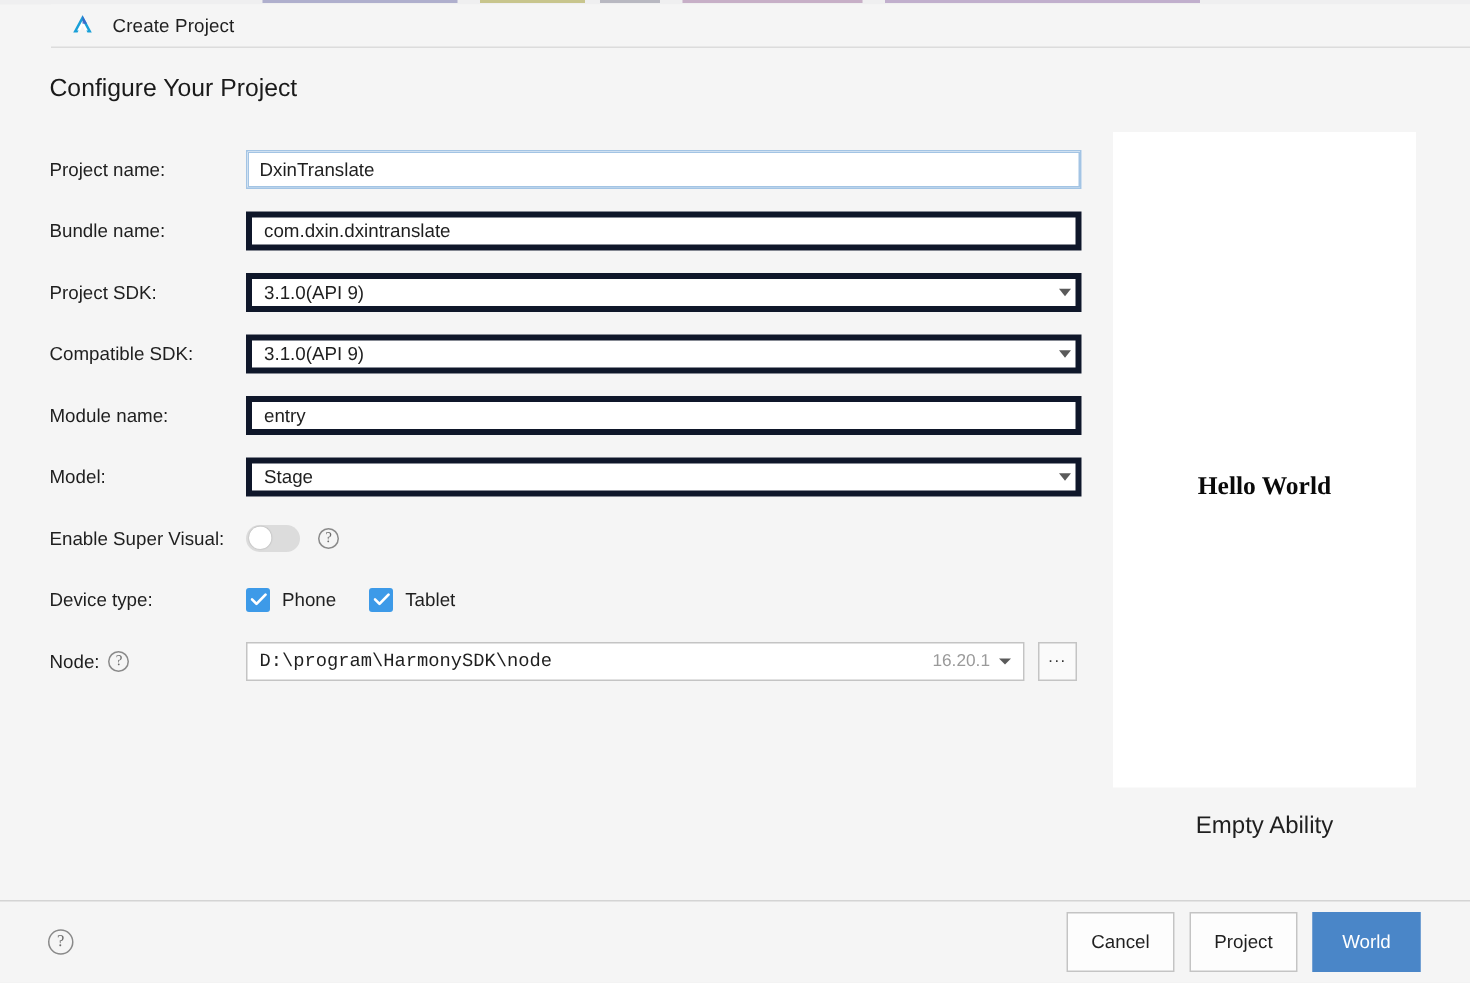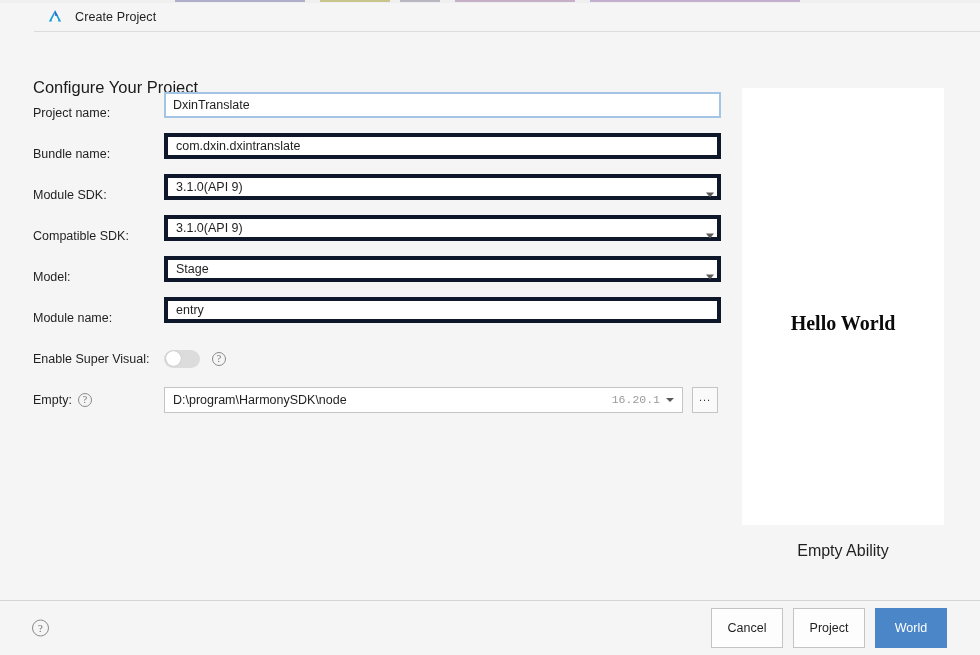--- a/index.html
+++ b/index.html
@@ -56,32 +56,33 @@
 
   
   .dialog-body {
     position: absolute; top: 32px; left: 0;
     width: 980px; height: 568px;
     background: #f5f5f5;
   }
 
   .page-title {
     position: absolute; left: 33px; top: 18px;
-    font-size: 16.5px; color: #1a1a1a; margin-top: 28px;
+    font-size: 16.5px; color: #1a1a1a;
   }
 
   
   .form {
     position: absolute; left: 33px; top: 60px;
     width: 690px;
   }
   .row {
     position: relative;
     height: 41px;
     display: flex;
+    align-items: center;
   }
   .row .lbl {
     width: 131px;
     flex: 0 0 131px;
     font-size: 12.5px;
     color: #1f1f1f;
     display: flex;
     align-items: center;
     gap: 6px;
   }
@@ -164,22 +165,22 @@
 
   
   .node-field {
     width: 519px; height: 26px;
     background: #ffffff;
     border: 1px solid #c4c4c4;
     display: flex; align-items: center;
     padding: 0 8px;
     position: relative;
   }
-  .node-path { font-size: 12.5px; color: #1f1f1f; flex: 1 1 auto; }
-  .node-ver { font-size: 11.5px; color: #9a9a9a; margin-right: 14px; font-family: Liberation Mono, monospace; }
+  .node-path { font-size: 12.5px; color: #1f1f1f; flex: 1 1 auto; font-family: Liberation Mono, monospace; }
+  .node-ver { font-size: 11.5px; color: #9a9a9a; margin-right: 14px; }
   .node-caret {
     position: absolute; right: 8px; top: 50%;
     transform: translateY(-50%);
     width: 0; height: 0;
     border-left: 4px solid transparent;
     border-right: 4px solid transparent;
     border-top: 4.5px solid #5a5a5a;
     cursor: pointer;
   }
   .dots-btn {
@@ -200,21 +201,21 @@
     width: 202px;
   }
   .phone {
     width: 202px; height: 437px;
     background: #ffffff;
     display: flex; align-items: center; justify-content: center;
   }
   .phone-text {
     font-family: "Liberation Serif", serif;
     font-weight: bold;
-    font-size: 20px;
+    font-size: 17px;
     color: #0a0a0a;
     margin-top: 34px;
   }
   .preview-caption {
     margin-top: 17px;
     text-align: center;
     font-size: 16px;
     color: #1f1f1f;
   }
 
@@ -306,64 +307,87 @@
 
       <div class="row">
         <div class="lbl">Bundle name:</div>
         <div class="field-wrap">
           <div class="tf" title="Bundle name">com.dxin.dxintranslate</div>
         </div>
       </div>
 
 
       <div class="row">
-        <div class="lbl">Module SDK:</div>
+        <div class="lbl">Project SDK:</div>
         <div class="field-wrap">
           <div class="tf">3.1.0(API 9)</div>
           <div class="caret"></div>
         </div>
       </div>
 
       <div class="row">
         <div class="lbl">Compatible SDK:</div>
         <div class="field-wrap">
           <div class="tf">3.1.0(API 9)</div>
           <div class="caret"></div>
         </div>
       </div>
 
       <div class="row">
+        <div class="lbl">Module name:</div>
+        <div class="field-wrap">
+          <div class="tf" title="Module name">entry</div>
+        </div>
+      </div>
+
+      <div class="row">
         <div class="lbl">Model:</div>
         <div class="field-wrap">
           <div class="tf">Stage</div>
           <div class="caret"></div>
-        </div>
-      </div>
-
-      <div class="row">
-        <div class="lbl">Module name:</div>
-        <div class="field-wrap">
-          <div class="tf" title="Module name">entry</div>
         </div>
       </div>
 
       <div class="row">
         <div class="lbl">Enable Super Visual:</div>
         <div class="field-wrap" style="display:flex;align-items:center;gap:12px;">
           <div class="toggle">
             <div class="knob"></div>
           </div>
           <span class="help-icon">?</span>
         </div>
       </div>
 
+      <div class="row">
+        <div class="lbl">Device type:</div>
+        <div class="field-wrap">
+          <div class="cb-group">
+            <div class="cb-item">
+              <span class="cb">
+                <svg width="11" height="9" viewBox="0 0 11 9">
+                  <polyline points="1,4.6 4,7.6 10,1.4" fill="none" stroke="#ffffff" stroke-width="1.8" stroke-linecap="round" stroke-linejoin="round"></polyline>
+                </svg>
+              </span>
+              <span class="cb-label">Phone</span>
+            </div>
+            <div class="cb-item">
+              <span class="cb">
+                <svg width="11" height="9" viewBox="0 0 11 9">
+                  <polyline points="1,4.6 4,7.6 10,1.4" fill="none" stroke="#ffffff" stroke-width="1.8" stroke-linecap="round" stroke-linejoin="round"></polyline>
+                </svg>
+              </span>
+              <span class="cb-label">Tablet</span>
+            </div>
+          </div>
+        </div>
+      </div>
 
       <div class="row">
         <div class="lbl">
-          <span>Empty:</span>
+          <span>Node:</span>
           <span class="help-icon">?</span>
         </div>
         <div class="field-wrap" style="display:flex;align-items:center;">
           <div class="node-field">
             <span class="node-path">D:\program\HarmonySDK\node</span>
             <span class="node-ver">16.20.1</span>
             <span class="node-caret"></span>
           </div>
           <div class="dots-btn">...</div>
         </div>

